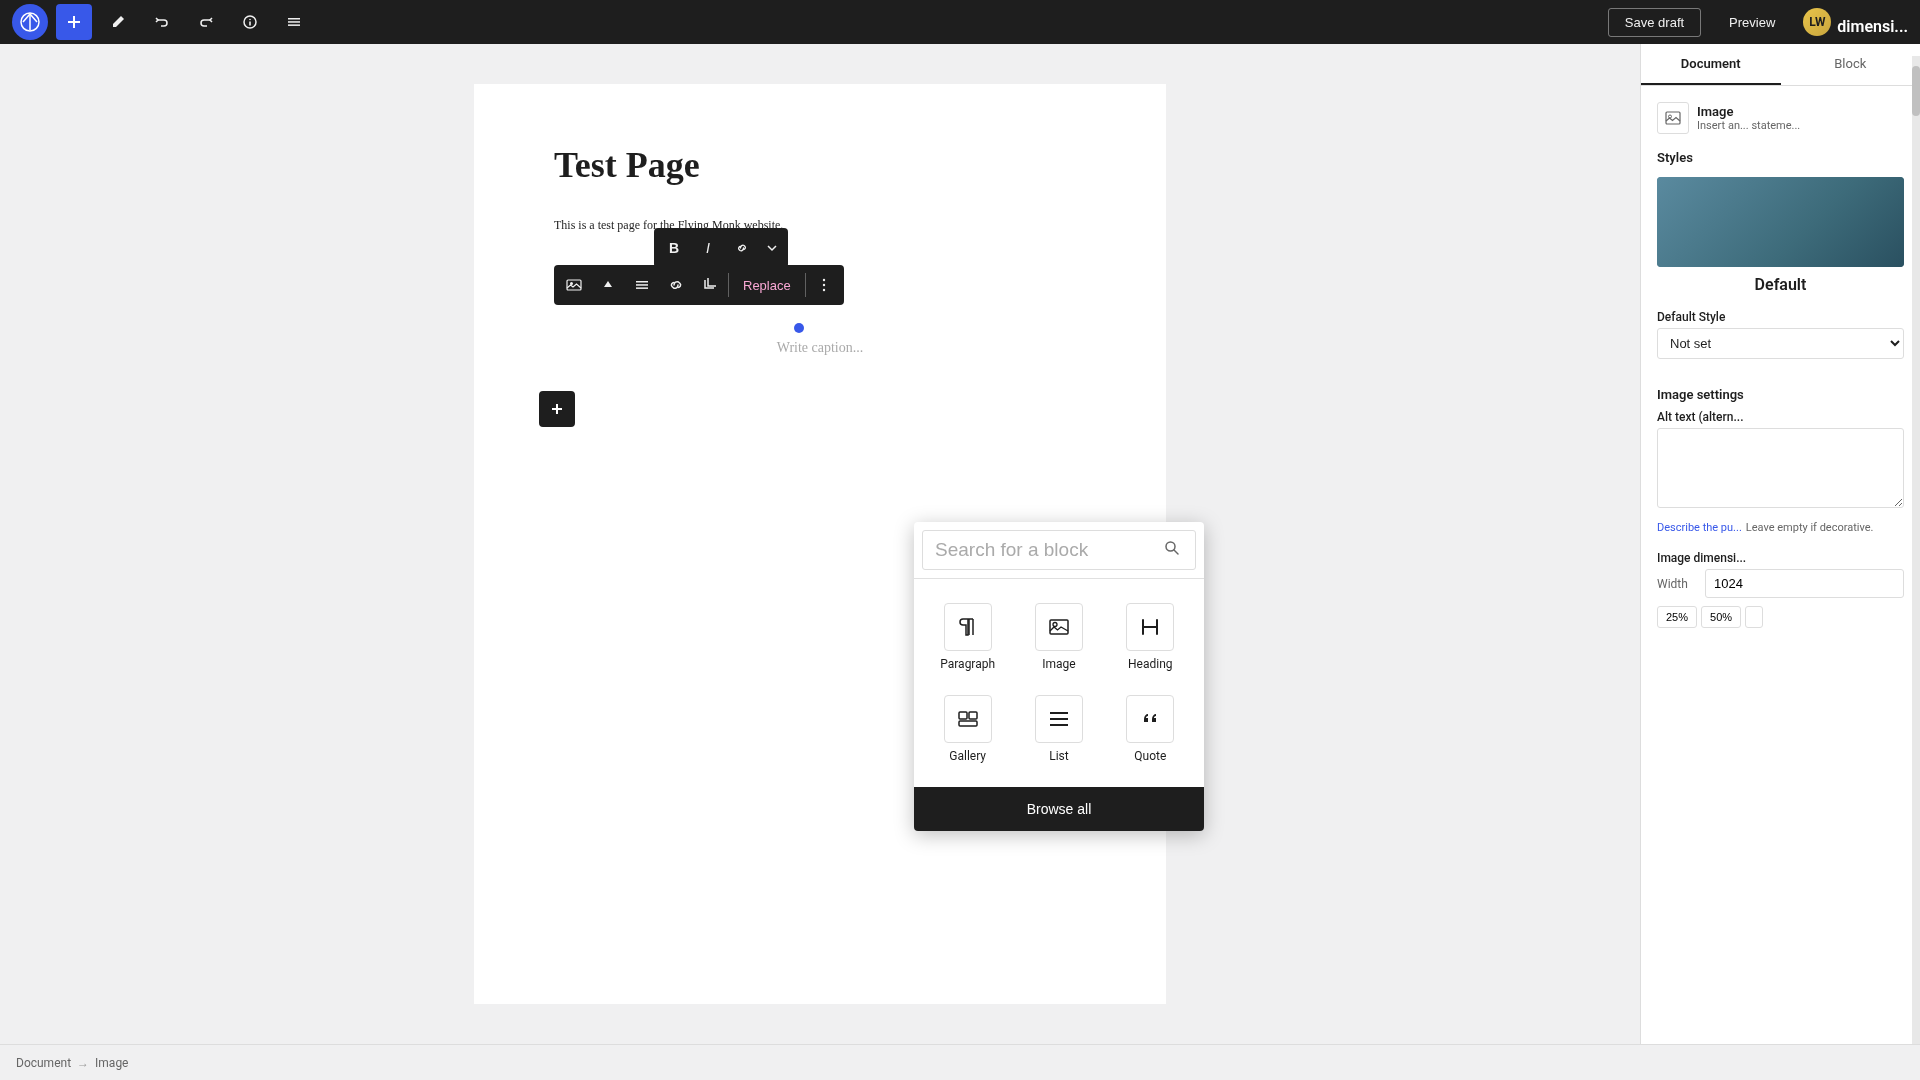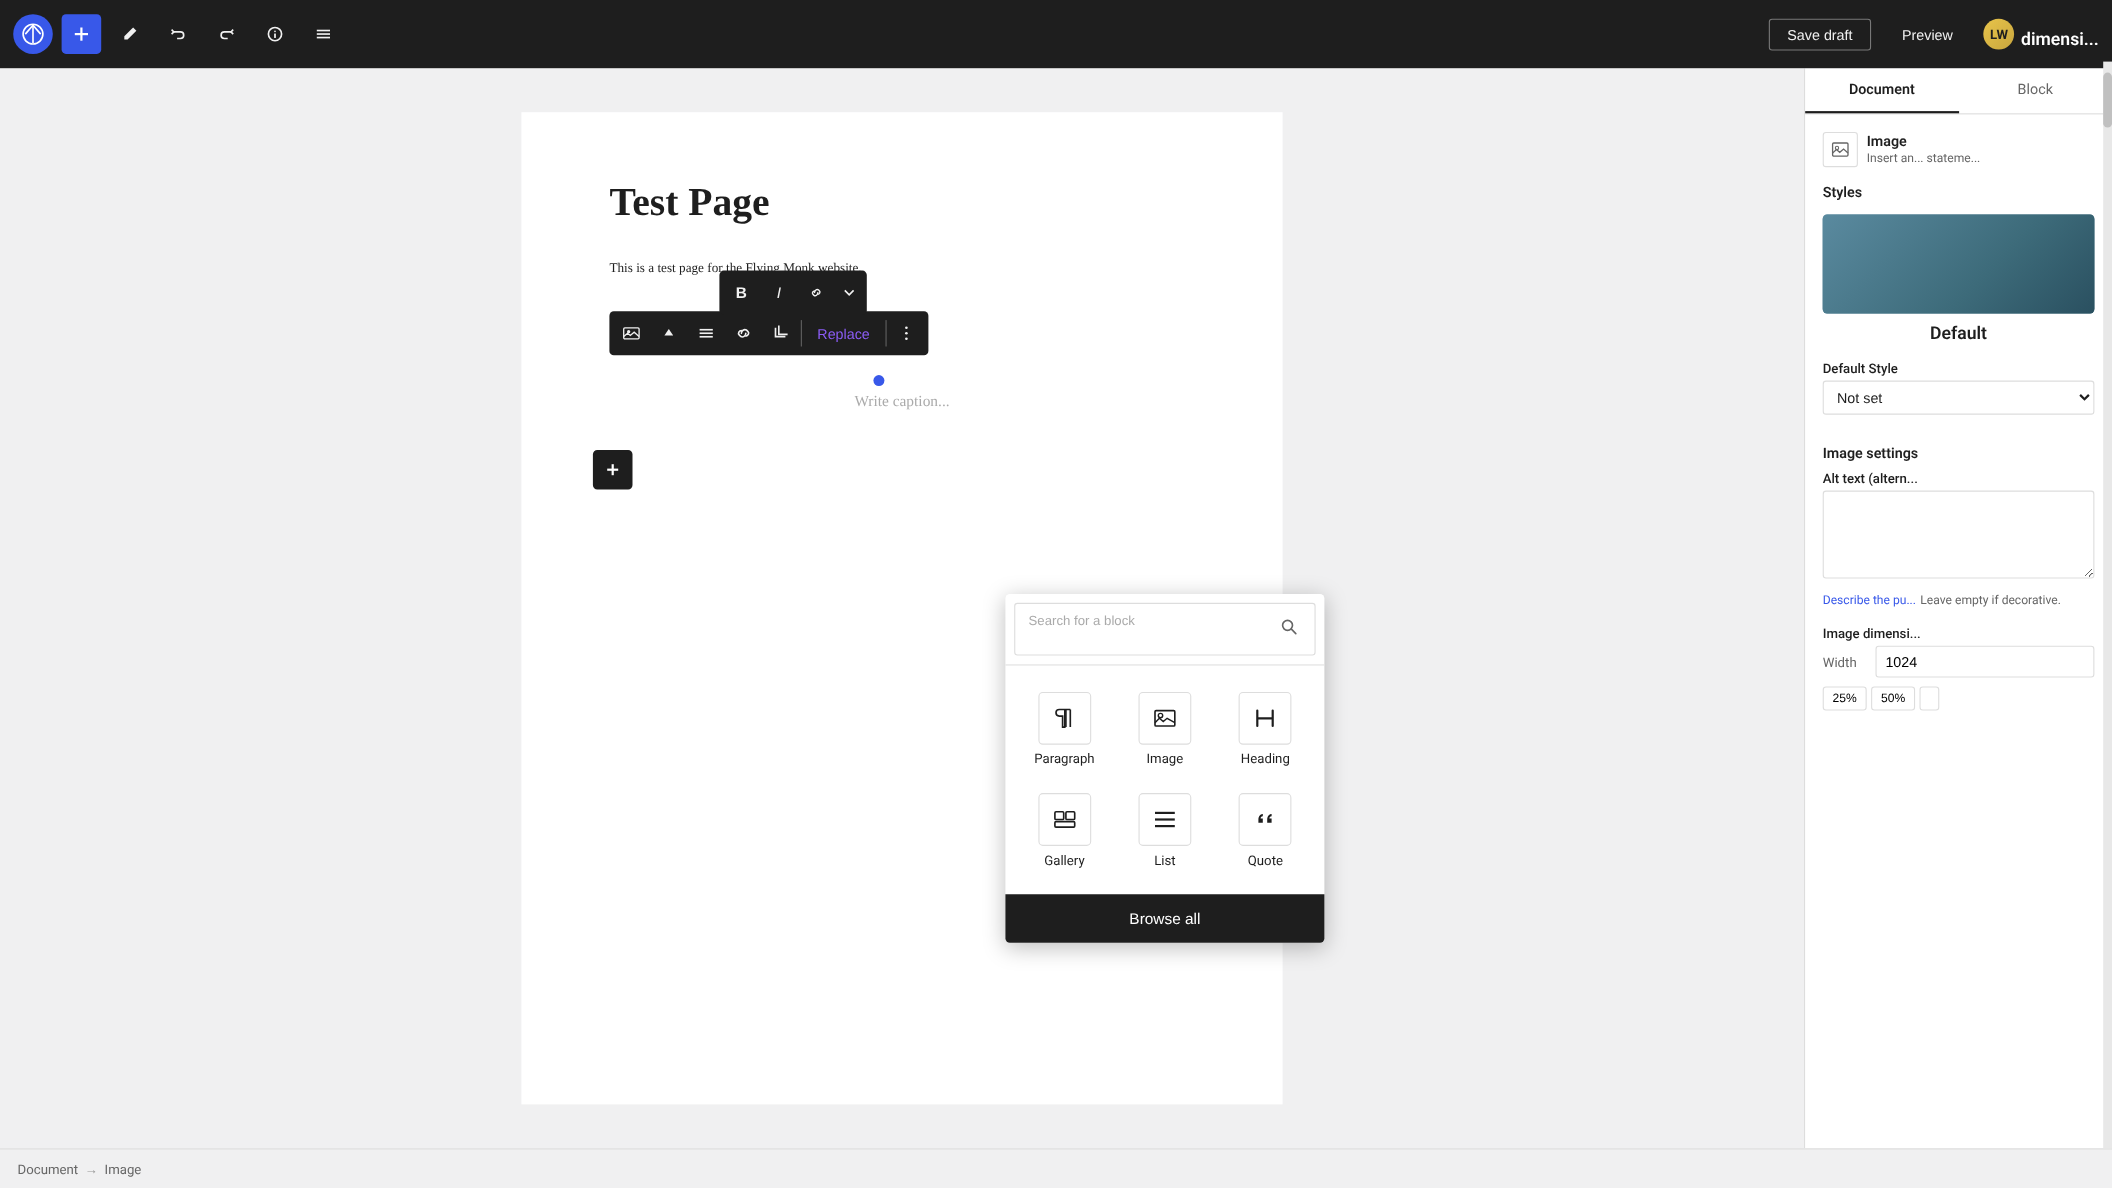--- a/index.html
+++ b/index.html
@@ -9,21 +9,21 @@
       width: 1920px;
       height: 1080px;
       overflow: hidden;
       display: flex;
       flex-direction: column;
     }
 
     
     .top-bar {
       background: #1e1e1e;
-      height: 62px;
+      height: 44px;
       display: flex;
       align-items: center;
       padding: 0 12px;
       gap: 8px;
       flex-shrink: 0;
       position: relative;
     }
     .wp-logo {
       width: 36px;
       height: 36px;
@@ -160,21 +160,21 @@
       border-radius: 3px;
       cursor: pointer;
       display: flex;
       align-items: center;
       justify-content: center;
       font-size: 14px;
     }
     .img-toolbar-replace {
       background: transparent;
       border: none;
-      color: #8b5cf6;
+      color: #f9a8d4;
       padding: 6px 12px;
       border-radius: 3px;
       cursor: pointer;
       font-size: 13px;
     }
     .img-toolbar-divider {
       width: 1px;
       height: 24px;
       background: rgba(255,255,255,0.3);
     }
@@ -282,24 +282,24 @@
       border-radius: 4px;
       box-shadow: 0 4px 20px rgba(0,0,0,0.25);
       z-index: 100;
     }
     .block-search-container {
       padding: 8px;
       border-bottom: 1px solid #e0e0e0;
     }
     .block-search-input {
       width: 100%;
-      padding: 8px 36px 24px 12px;
+      padding: 8px 36px 8px 12px;
       border: 1px solid #ddd;
       border-radius: 3px;
-      font-size: 12px;
+      font-size: 19px;
       color: #1e1e1e;
       outline: none;
     }
     .block-search-input::placeholder { color: #aaa; }
     .block-search-icon {
       position: absolute;
       right: 16px;
       top: 50%;
       transform: translateY(-50%);
       color: #666;

